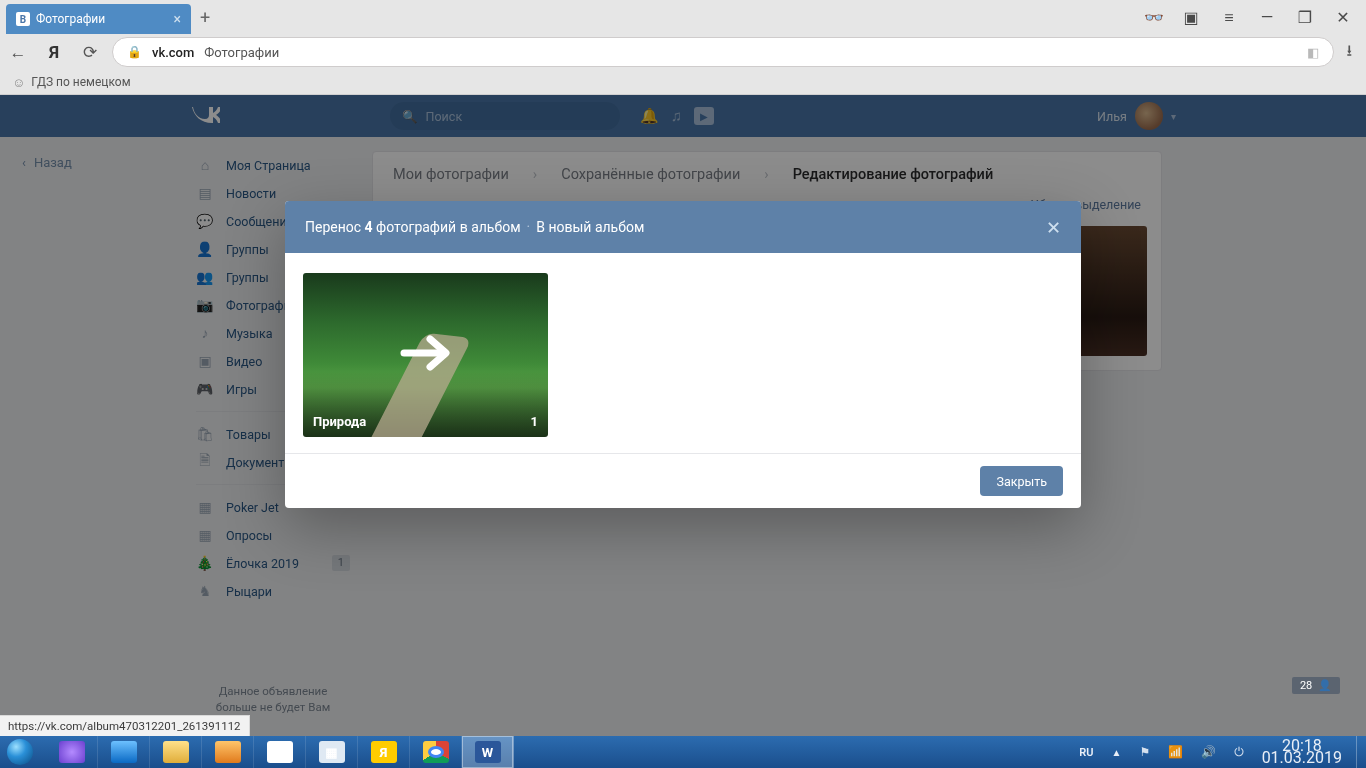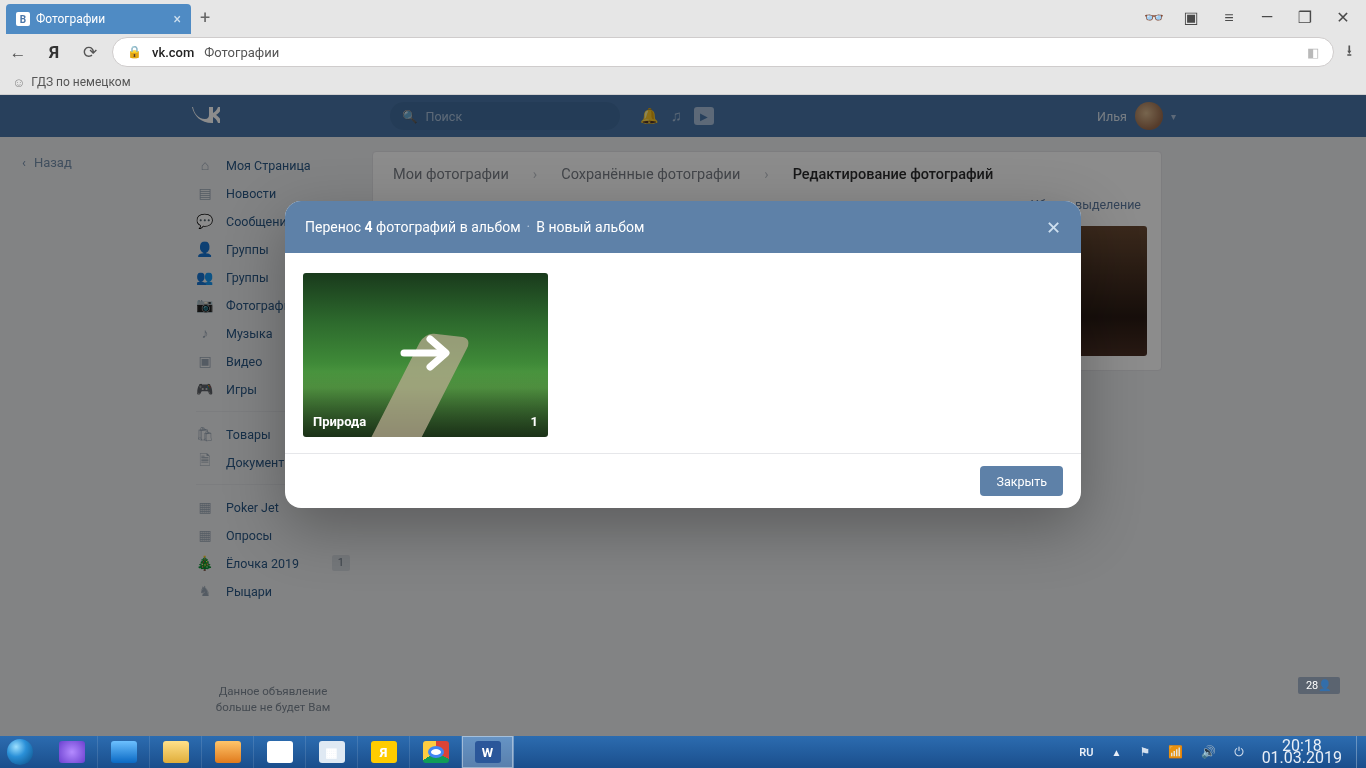--- a/index.html
+++ b/index.html
@@ -58,21 +58,21 @@
   .breadcrumbs { padding: 14px 20px 10px; font-size: 14.5px; color: #7a7f87; display: flex; align-items: center; gap: 24px; }
   .breadcrumbs .sep { color: #c0c4cb; }
   .breadcrumbs .current { color: #2c2d2e; font-weight: 500; }
   .card-tools { display: flex; justify-content: flex-end; padding: 4px 20px 14px; }
   .card-tools .btn-sel { color: #5e7ba0; font-size: 12.5px; cursor: pointer; }
   .thumb-row { padding: 0 14px 14px; display: flex; gap: 10px; }
   .thumb { width: 180px; height: 130px; background: linear-gradient(#6b4b34, #2b1c15 70%, #4a2f24); border-radius: 3px; }
 
   
   .page-dim { position: absolute; inset: 0; background: rgba(0,0,0,0.45); display: flex; align-items: flex-start; justify-content: center; }
-  .modal { margin-top: 106px; width: 796px; background: #fff; border-radius: 16px; overflow: hidden; box-shadow: 0 20px 60px rgba(0,0,0,0.3); }
+  .modal { margin-top: 106px; width: 796px; background: #fff; border-radius: 4px; overflow: hidden; box-shadow: 0 20px 60px rgba(0,0,0,0.3); }
   .modal-head { background: #5e81a8; color: #fff; height: 52px; display: flex; align-items: center; padding: 0 20px; font-size: 14px; }
   .modal-head .title { display: inline; }
   .modal-head .title b { font-weight: 700; }
   .modal-head .dot { color: #b0c4da; margin: 0 6px; }
   .modal-head .newalb { color: #ffffff; cursor: pointer; }
   .modal-head .spc { flex: 1; }
   .modal-head .x { color: #cfe0ef; font-size: 18px; cursor: pointer; font-weight: 300; }
   .modal-body { padding: 20px 18px 8px; min-height: 200px; }
   .album { width: 245px; height: 164px; border-radius: 3px; position: relative; cursor: pointer; overflow: hidden;
     background:
@@ -82,21 +82,21 @@
   .album .road { position: absolute; left: 90px; top: 62px; width: 50px; height: 120px; background: #b7a98f; transform: skewX(-22deg) rotate(6deg); border-radius: 10px 10px 0 0; opacity: 0.75; }
   .album .arrow { position: absolute; left: 50%; top: 50%; transform: translate(-50%,-55%); color: #fff; }
   .album .arrow svg { display: block; }
   .album .name { position: absolute; bottom: 8px; left: 10px; color: #fff; font-weight: 700; font-size: 13px; }
   .album .count { position: absolute; bottom: 8px; right: 10px; color: #fff; font-weight: 700; font-size: 13px; }
   .modal-foot { border-top: 1px solid #e6e7ea; padding: 12px 18px; display: flex; justify-content: flex-end; }
   .modal-foot .btn { background: #5e81a8; color: #fff; border: none; border-radius: 4px; height: 30px; padding: 0 16px; font-size: 12.5px; cursor: pointer; }
 
   
   .status-link { position: absolute; left: 0; bottom: 0; background: #f2f2f2; border-top: 1px solid #d9d9d9; border-right: 1px solid #d9d9d9; color: #3b3b3b; font-size: 11.5px; padding: 3px 8px; }
-  .bottom-right-chip { position: absolute; right: 26px; bottom: 42px; background: #5b6470; color: #fff; font-size: 11px; padding: 2px 8px 2px 8px; border-radius: 2px; display: flex; align-items: flex-start; }
+  .bottom-right-chip { position: absolute; right: 26px; bottom: 42px; background: #5b6470; color: #fff; font-size: 11px; padding: 2px 8px 2px 8px; border-radius: 2px; display: flex; align-items: flex-start; gap: 6px; }
   .bottom-right-chip .person { opacity: 0.6; font-size: 11px; }
 
   
   .taskbar { position: absolute; left: 0; right: 0; bottom: 0; height: 32px; background: linear-gradient(#2c6cb0, #1a4e8c); display: flex; align-items: center; }
   .taskbar .start { width: 40px; height: 32px; display: flex; align-items: center; justify-content: center; }
   .taskbar .start-orb { width: 26px; height: 26px; border-radius: 50%; background: radial-gradient(circle at 35% 30%, #9de0ff 0%, #2a90d8 40%, #0a4a80 100%); display: inline-block; }
   .taskbar .pins { display: flex; align-items: center; gap: 0; margin-left: 6px; }
   .taskbar .pin { width: 52px; height: 32px; display: flex; align-items: center; justify-content: center; border-right: 1px solid rgba(255,255,255,0.12); }
   .taskbar .pin.active { background: rgba(255,255,255,0.28); box-shadow: inset 0 0 0 1px rgba(255,255,255,0.4); }
   .taskbar .pin .ico { width: 26px; height: 22px; border-radius: 3px; display: inline-flex; align-items: center; justify-content: center; font-size: 13px; color: #fff; }
@@ -315,20 +315,21 @@
           <div class="name">Природа</div>
           <div class="count">1</div>
         </div>
       </div>
       <div class="modal-foot">
         <button class="btn">Закрыть</button>
       </div>
     </div>
   </div>
 
+  <div class="status-link">https://vk.com/album470312201_261391112</div>
 
   <div class="bottom-right-chip">
     <span>28</span>
     <span class="person">👤</span>
   </div>
 </div>
 
 <div class="taskbar">
   <div class="start">
       <span class="start-orb"></span>

